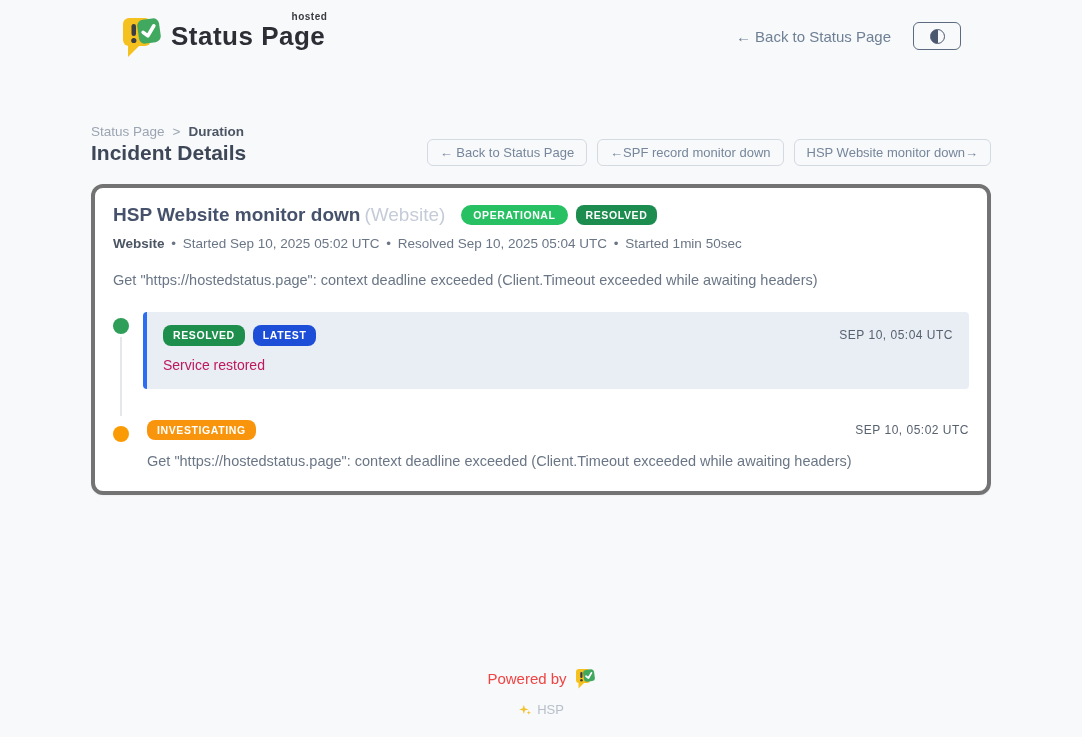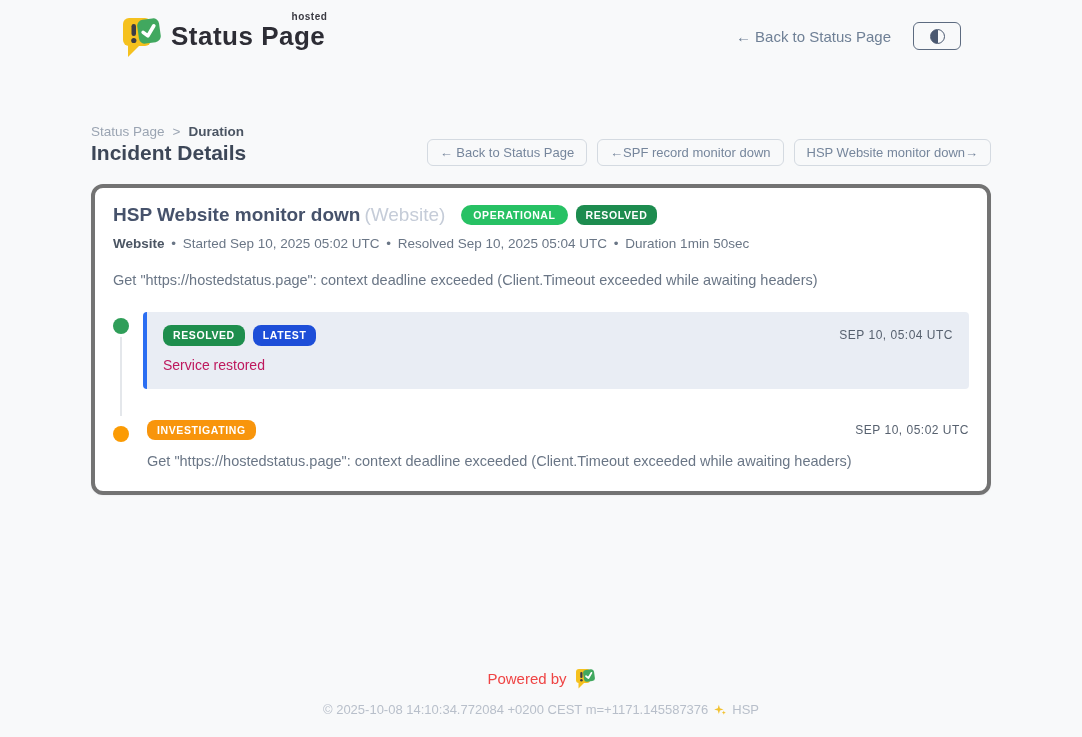--- a/index.html
+++ b/index.html
@@ -155,21 +155,21 @@
       <span class="badge badge-state">RESOLVED</span>
     </div>
 
     <div class="meta">
       <span class="svc">Website</span>
       <span class="sep">•</span>
       <span>Started Sep 10, 2025 05:02 UTC</span>
       <span class="sep">•</span>
       <span>Resolved Sep 10, 2025 05:04 UTC</span>
       <span class="sep">•</span>
-      <span>Duration 1min 50sec</span>
+      <span>Started 1min 50sec</span>
     </div>
 
     <div class="description">Get "https://hostedstatus.page": context deadline exceeded (Client.Timeout exceeded while awaiting headers)</div>
 
     <div class="timeline">
       <div class="tl-line"></div>
 
       <div class="tl-entry">
         <span class="tl-dot dot-green"></span>
         <div class="tl-box">
@@ -208,21 +208,20 @@
         <rect x="10.5" y="10" width="4.5" height="12" rx="2.2" fill="#3c3c45"></rect>
         <circle cx="12.8" cy="26.5" r="2.6" fill="#3c3c45"></circle>
         <g transform="rotate(-8 28 17)">
           <rect x="17" y="5" width="22" height="24" rx="6" fill="#41a85f"></rect>
           <path d="M22,17.5 l4.2,4.2 L33.5,12.5" stroke="#fff" stroke-width="3.6" fill="none" stroke-linecap="round" stroke-linejoin="round"></path>
         </g>
       </svg>
     </span>
   </div>
   <div class="copyright">
-    <span>© 2025-10-08 14:10:34.772084 +0200 CEST m=+1171.145587376</span>
     <span style="display:flex;">
       <svg width="14" height="14" viewBox="0 0 24 24">
         <path fill="#f2c230" d="M10 3 L11.8 9.2 L18 11 L11.8 12.8 L10 19 L8.2 12.8 L2 11 L8.2 9.2 Z"></path>
         <path fill="#f2c230" d="M18.5 13 l0.9 2.6 2.6 0.9 -2.6 0.9 -0.9 2.6 -0.9 -2.6 -2.6 -0.9 2.6 -0.9 z"></path>
       </svg>
     </span>
     <span>HSP</span>
   </div>
 </div>
 

